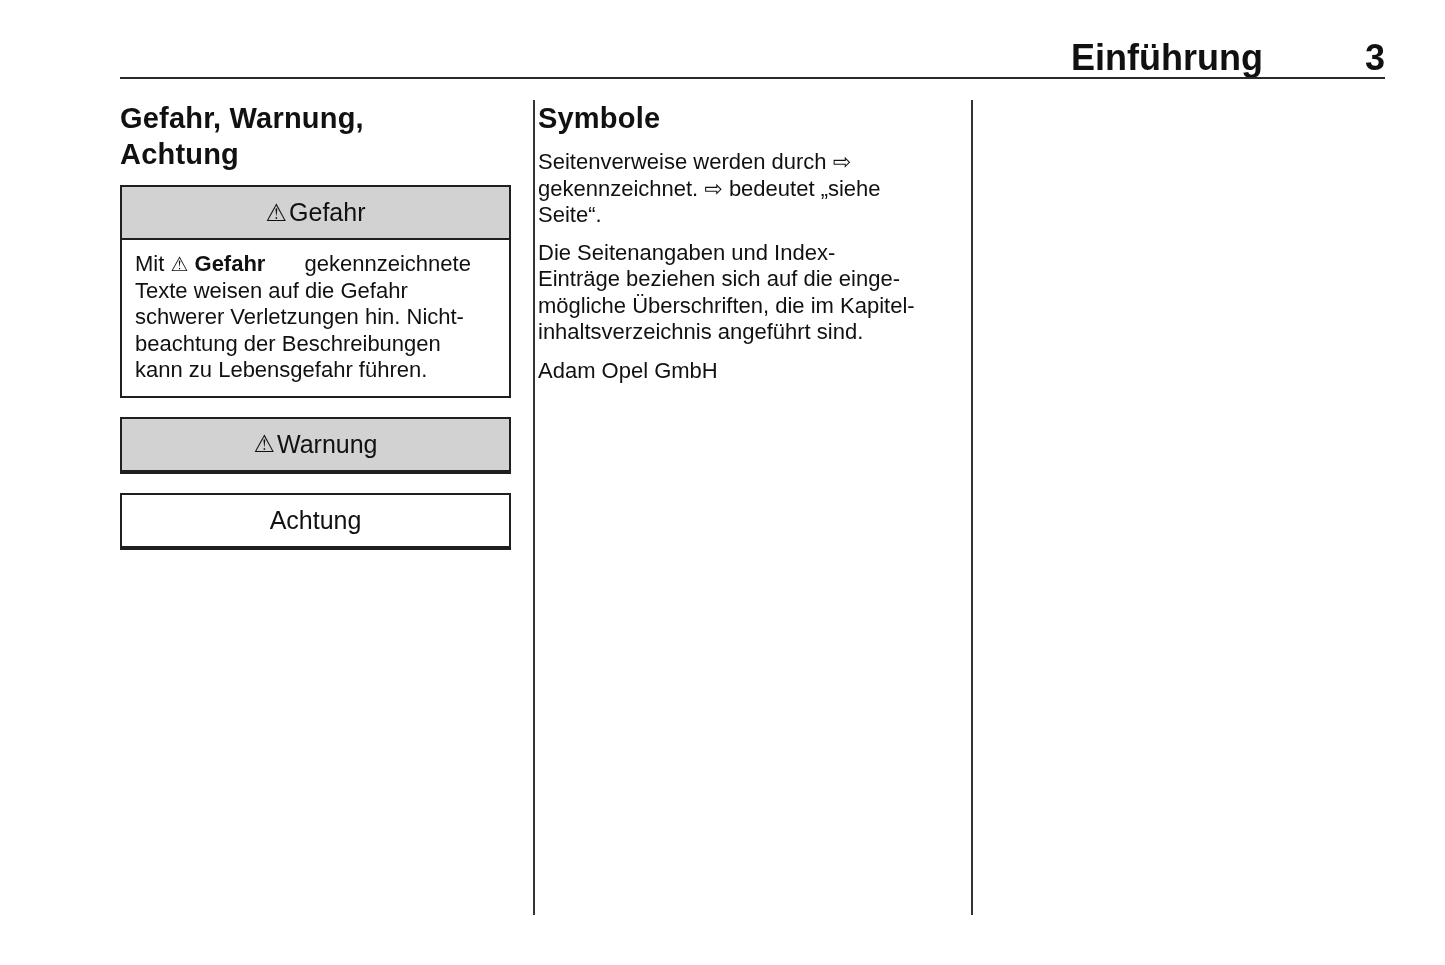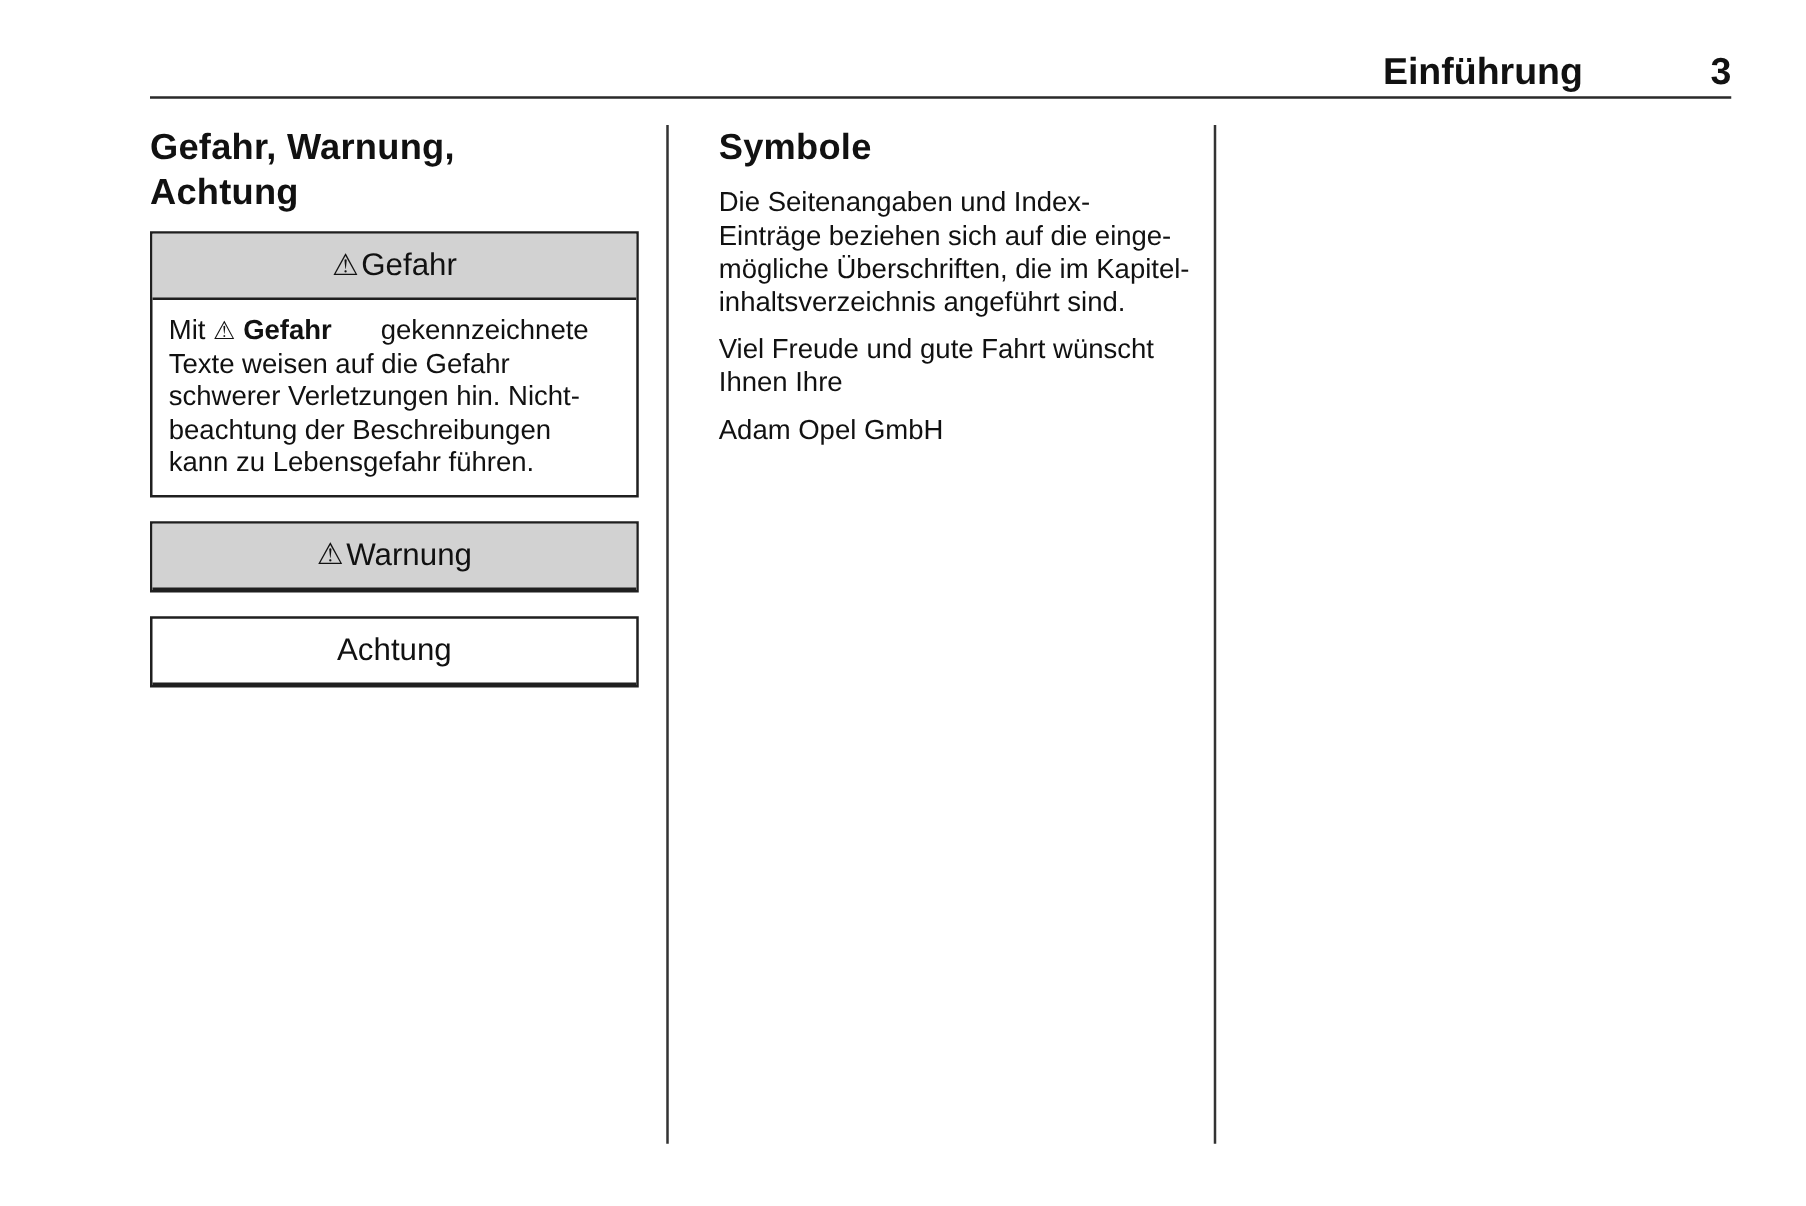--- a/index.html
+++ b/index.html
@@ -5,30 +5,30 @@
   html,body{margin:0;padding:0;}
   body{
     width:1445px;height:965px;position:relative;overflow:hidden;
     background:#ffffff;color:#111111;
     font-family:"Liberation Sans","DejaVu Sans",sans-serif;
   }
   
   .page-header{
     position:absolute;left:120px;top:40px;width:1265px;
     display:flex;justify-content:flex-end;align-items:baseline;
-    font-size:30px;font-weight:bold;line-height:36px;
+    font-size:36px;font-weight:bold;line-height:36px;
   }
   .page-header .pagenum{margin-left:102px;}
   .header-rule{
     position:absolute;left:120px;top:77px;width:1265px;height:2px;
     background:#2a2a2a;
   }
   
   .col-left{position:absolute;left:120px;top:100px;width:328px;}
-  .col-mid{position:absolute;left:575px;top:100px;width:412px;}
+  .col-mid{position:absolute;left:538px;top:100px;width:412px;}
   .v-divider{position:absolute;top:100px;width:2px;height:815px;background:#333333;}
   .v-divider.d1{left:533px;}
   .v-divider.d2{left:971px;}
   h1{
     margin:0 0 13px 0;font-size:29px;line-height:36px;font-weight:bold;
     letter-spacing:0.2px;
   }
   
   .cbox{
     border:2px solid #1f1f1f;margin-bottom:19px;background:#ffffff;
@@ -91,25 +91,26 @@
       </div>
   </div>
 </div>
 
 <div class="v-divider d1"></div>
 <div class="v-divider d2"></div>
 
 <div class="col-mid">
   <h1>Symbole</h1>
 
+  <p class="body-text pre">Seitenverweise werden durch ⇨
+gekennzeichnet. ⇨ bedeutet „siehe
+Seite“.</p>
 
   <p class="body-text pre">Die Seitenangaben und Index-
 Einträge beziehen sich auf die einge-
 mögliche Überschriften, die im Kapitel-
 inhaltsverzeichnis angeführt sind.</p>
 
   <p class="body-text"></p>
 
-  <p class="body-text pre">Viel Freude und gute Fahrt wünscht
-Ihnen Ihre</p>
 
   <p class="body-text signature">Adam Opel GmbH</p>
 </div>
 
 </body></html>

